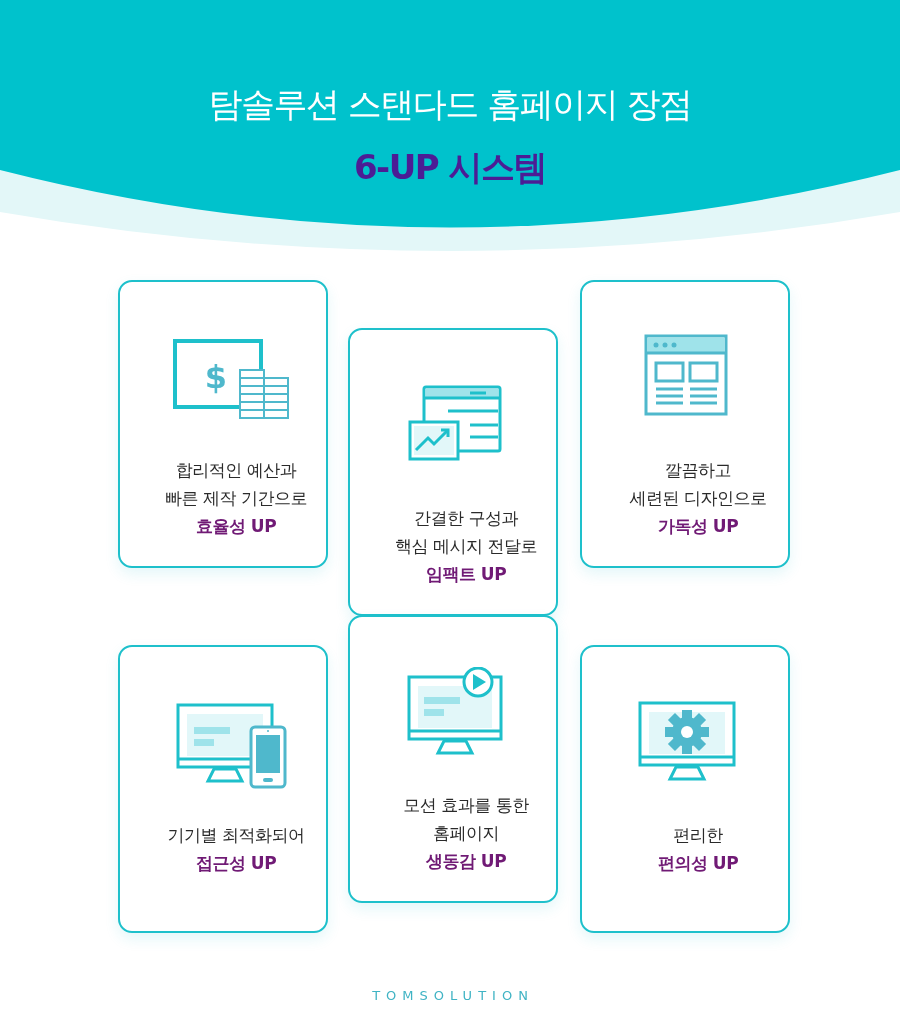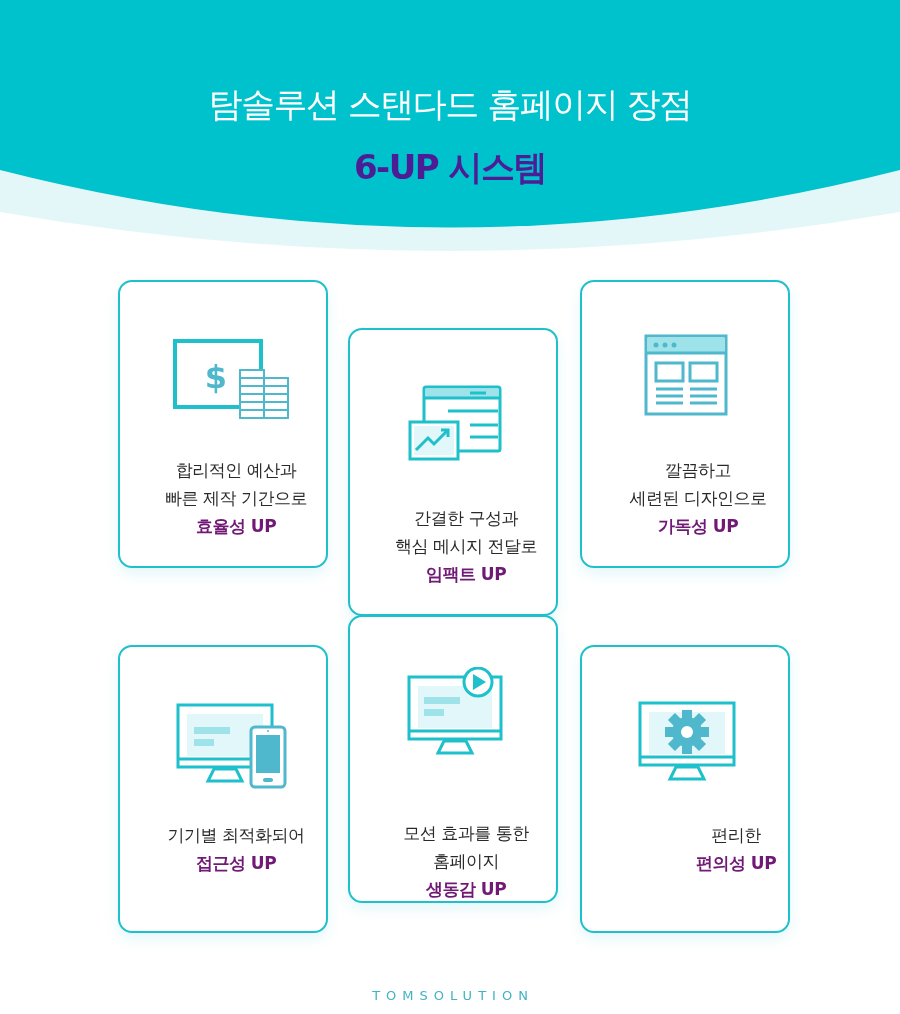--- a/index.html
+++ b/index.html
@@ -134,21 +134,21 @@
       <rect x="3" y="10" width="92" height="62" fill="#ffffff" stroke="#1ec0cb" stroke-width="3"></rect>
       <rect x="12" y="19" width="74" height="42" fill="#e2f7f9"></rect>
       <line x1="3" y1="64" x2="95" y2="64" stroke="#1ec0cb" stroke-width="3"></line>
       <rect x="18" y="30" width="36" height="7" fill="#9fe3ea"></rect>
       <rect x="18" y="42" width="20" height="7" fill="#9fe3ea"></rect>
       <polygon points="38,74 60,74 66,86 32,86" fill="#ffffff" stroke="#1ec0cb" stroke-width="3"></polygon>
       <circle cx="72" cy="15" r="14" fill="#ffffff" stroke="#1ec0cb" stroke-width="3"></circle>
       <polygon points="67,7 67,23 80,15" fill="#1ec0cb"></polygon>
     </svg>
   </div>
-  <div class="text" style="top:174px;margin-top:28px;">
+  <div class="text" style="top:174px;">
     <div>모션 효과를 통한</div>
     <div>홈페이지</div>
     <div class="b">생동감 UP</div>
   </div>
 </div>
 
 <div class="card" style="left:580px; top:645px;">
   <div class="icon">
     <svg style="left:56px; top:54px;" width="98" height="82" viewBox="0 0 98 82">
       <rect x="2" y="2" width="94" height="62" fill="#ffffff" stroke="#1ec0cb" stroke-width="3"></rect>
@@ -158,19 +158,19 @@
       <g transform="translate(49,31)" fill="#4fb8cc">
         <circle r="15"></circle>
         <rect x="-5" y="-22" width="10" height="44"></rect>
         <rect x="-22" y="-5" width="44" height="10"></rect>
         <rect x="-5" y="-22" width="10" height="44" transform="rotate(45)"></rect>
         <rect x="-5" y="-22" width="10" height="44" transform="rotate(-45)"></rect>
         <circle r="6" fill="#ffffff"></circle>
       </g>
     </svg>
   </div>
-  <div class="text" style="top:174px;margin-left:38px;">
+  <div class="text" style="top:174px;">
     <div>편리한</div>
     <div class="b">편의성 UP</div>
   </div>
 </div>
 
 <div class="brand">TOMSOLUTION</div>
 
 </body></html>

